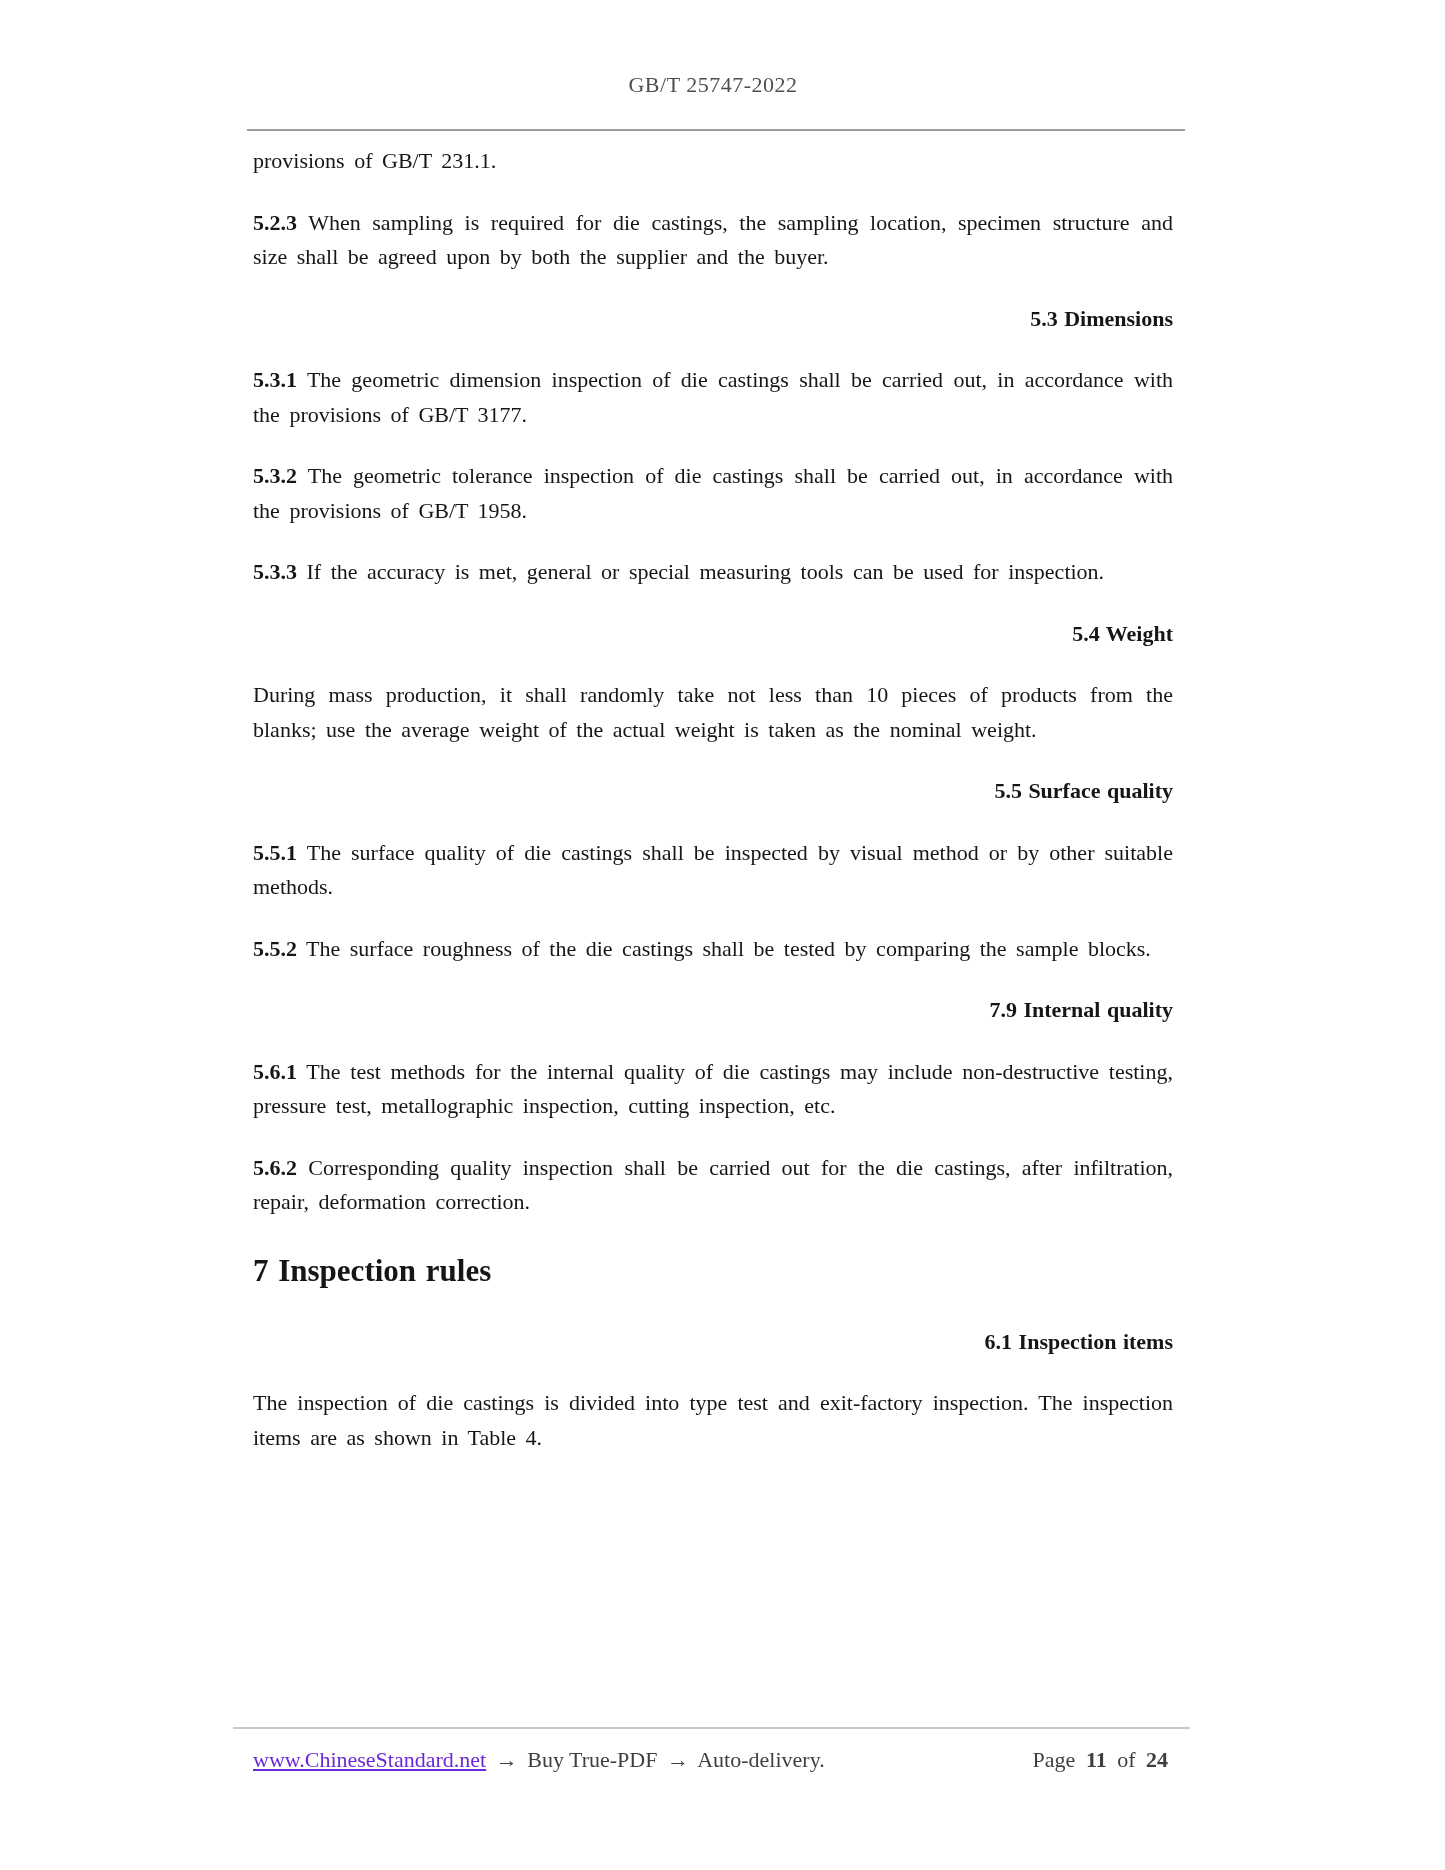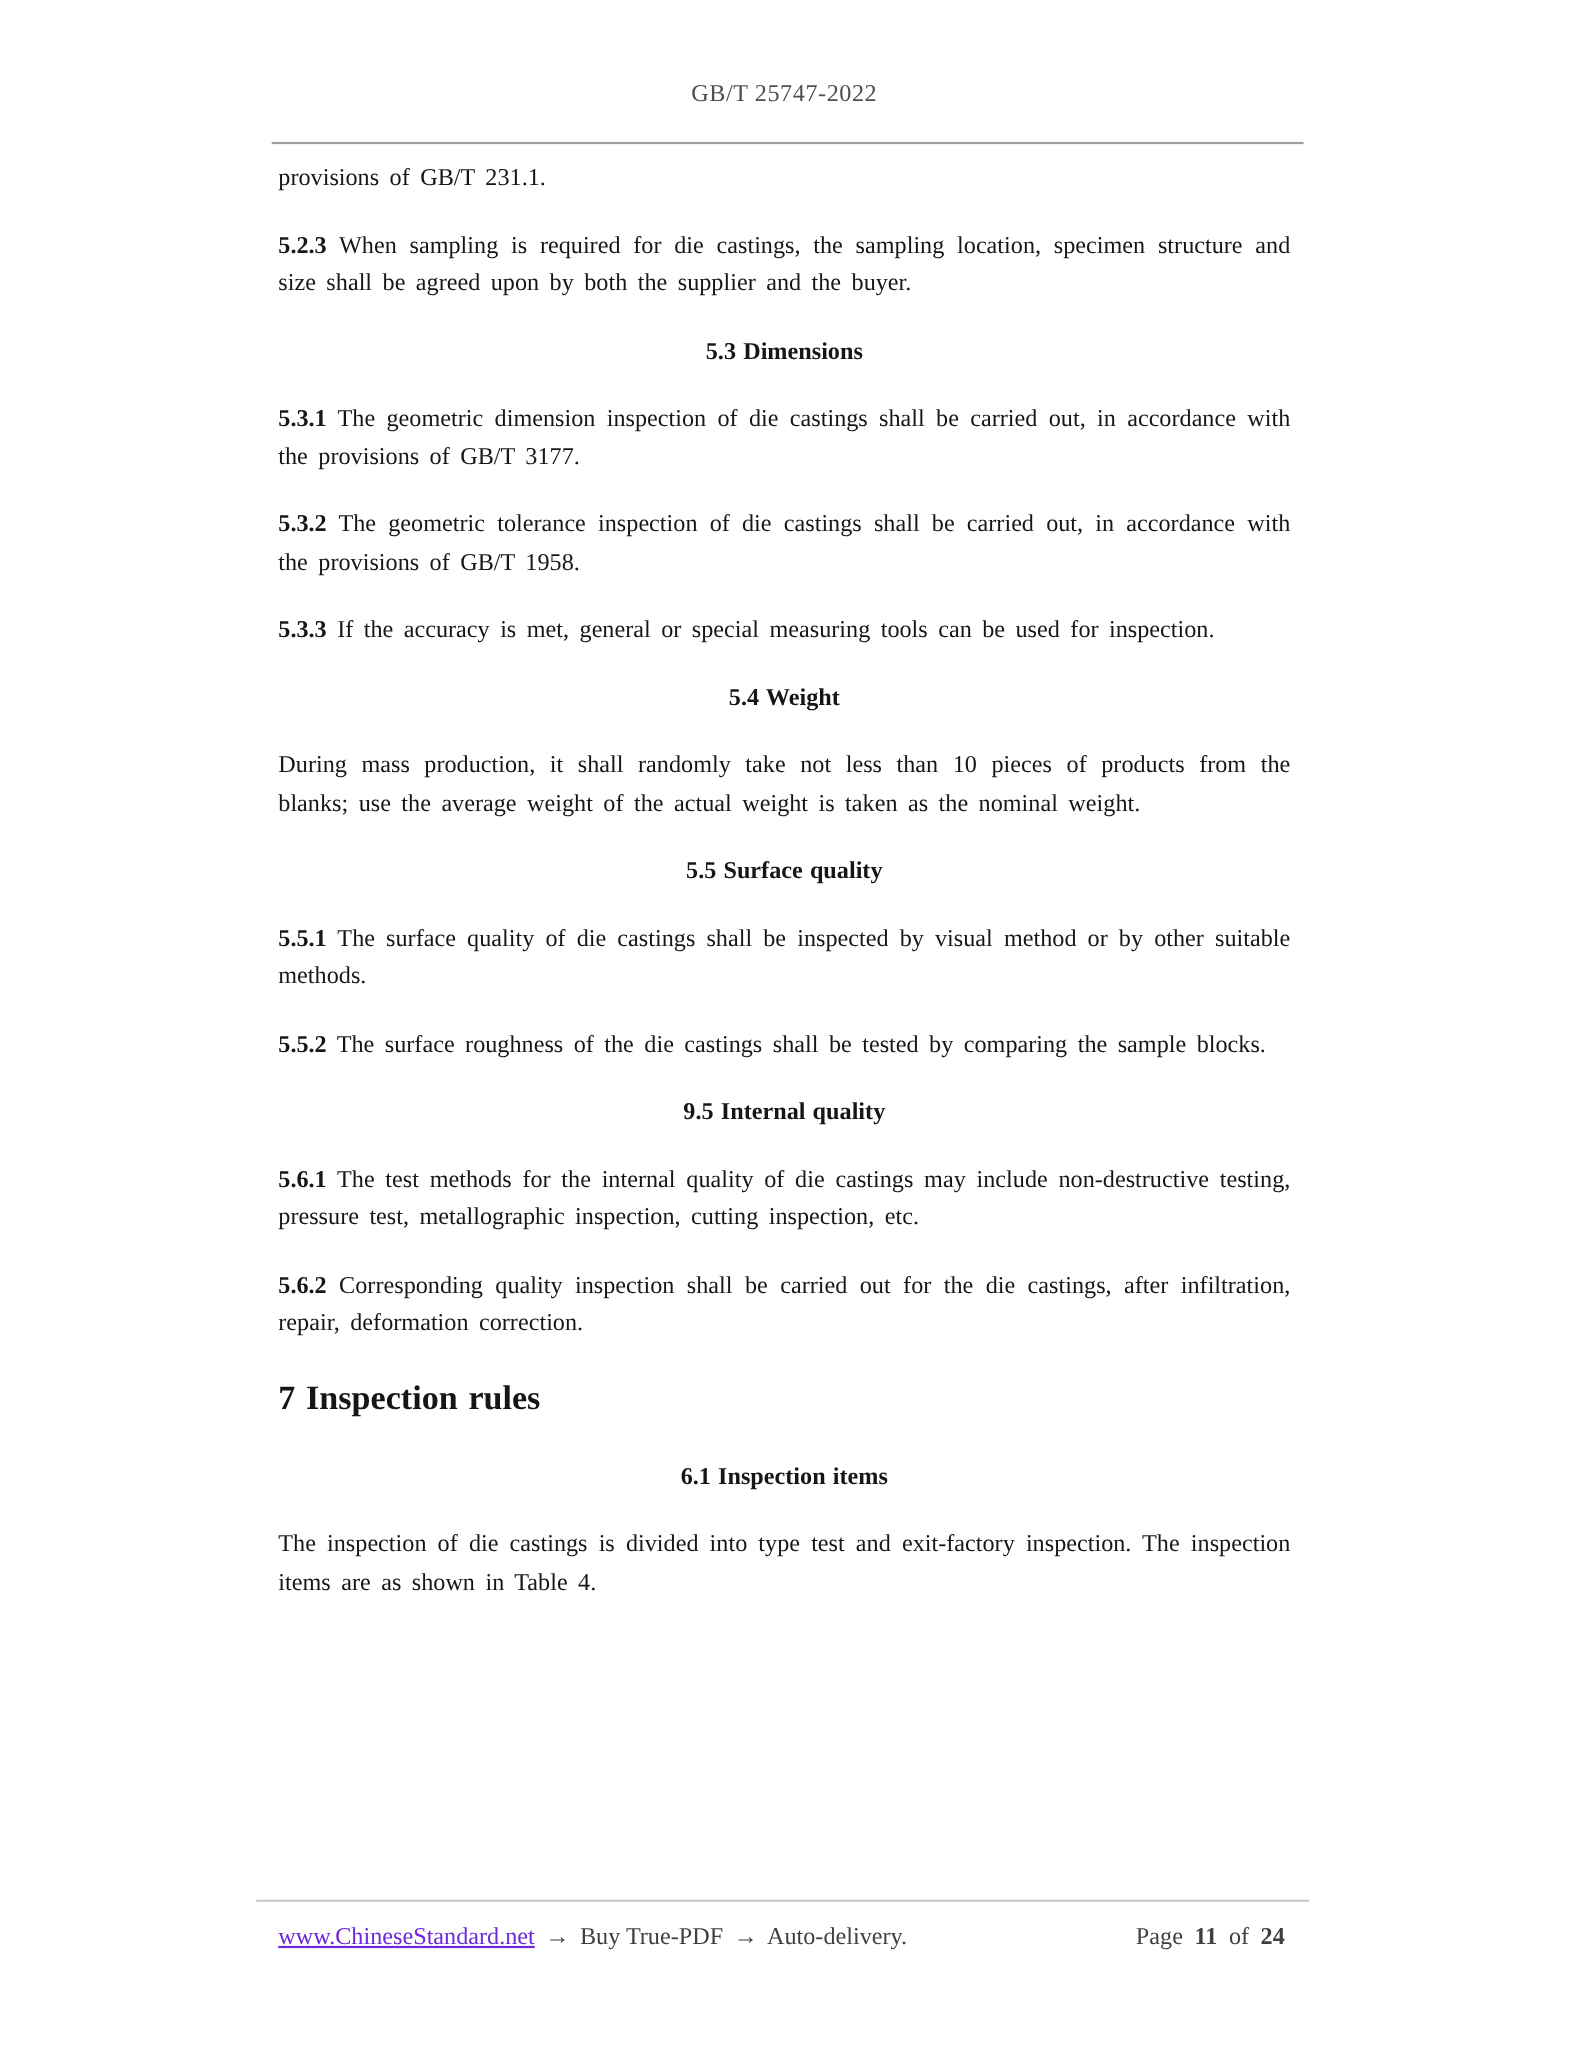--- a/index.html
+++ b/index.html
@@ -48,21 +48,21 @@
   }
   .para {
     margin: 0 0 27px 0;
   }
   .clause-num {
     font-weight: bold;
   }
   .sec-heading {
     margin: 0 0 27px 0;
     font-weight: bold;
-    text-align: center;
+    text-align: right;
     word-spacing: 1px;
   }
   .chapter-heading {
     margin: 10px 0 30px 0;
     font-size: 31px;
     line-height: 48px;
     font-weight: bold;
     text-align: left;
     word-spacing: 2px;
   }
@@ -151,21 +151,21 @@
     <p class="para">
       <span class="clause-num">5.5.1</span>
       <span>The surface quality of die castings shall be inspected by visual method or by other suitable methods.</span>
     </p>
 
     <p class="para">
       <span class="clause-num">5.5.2</span>
       <span>The surface roughness of the die castings shall be tested by comparing the sample blocks.</span>
     </p>
 
-    <p class="sec-heading">9.5 Internal quality</p>
+    <p class="sec-heading">7.9 Internal quality</p>
 
     <p class="para">
       <span class="clause-num">5.6.1</span>
       <span>The test methods for the internal quality of die castings may include non-destructive testing, pressure test, metallographic inspection, cutting inspection, etc.</span>
     </p>
 
     <p class="para">
       <span class="clause-num">5.6.2</span>
       <span>Corresponding quality inspection shall be carried out for the die castings, after infiltration, repair, deformation correction.</span>
     </p>

